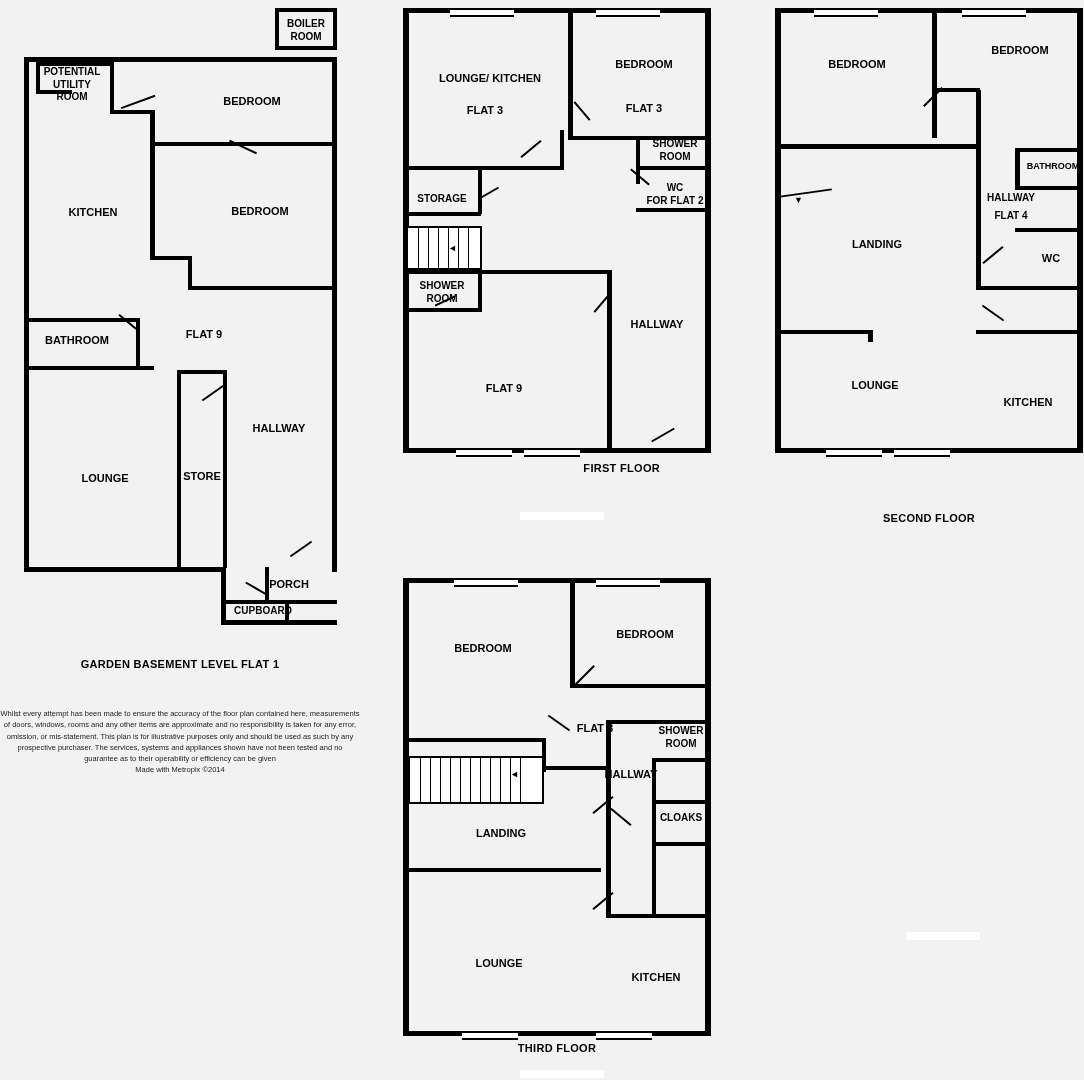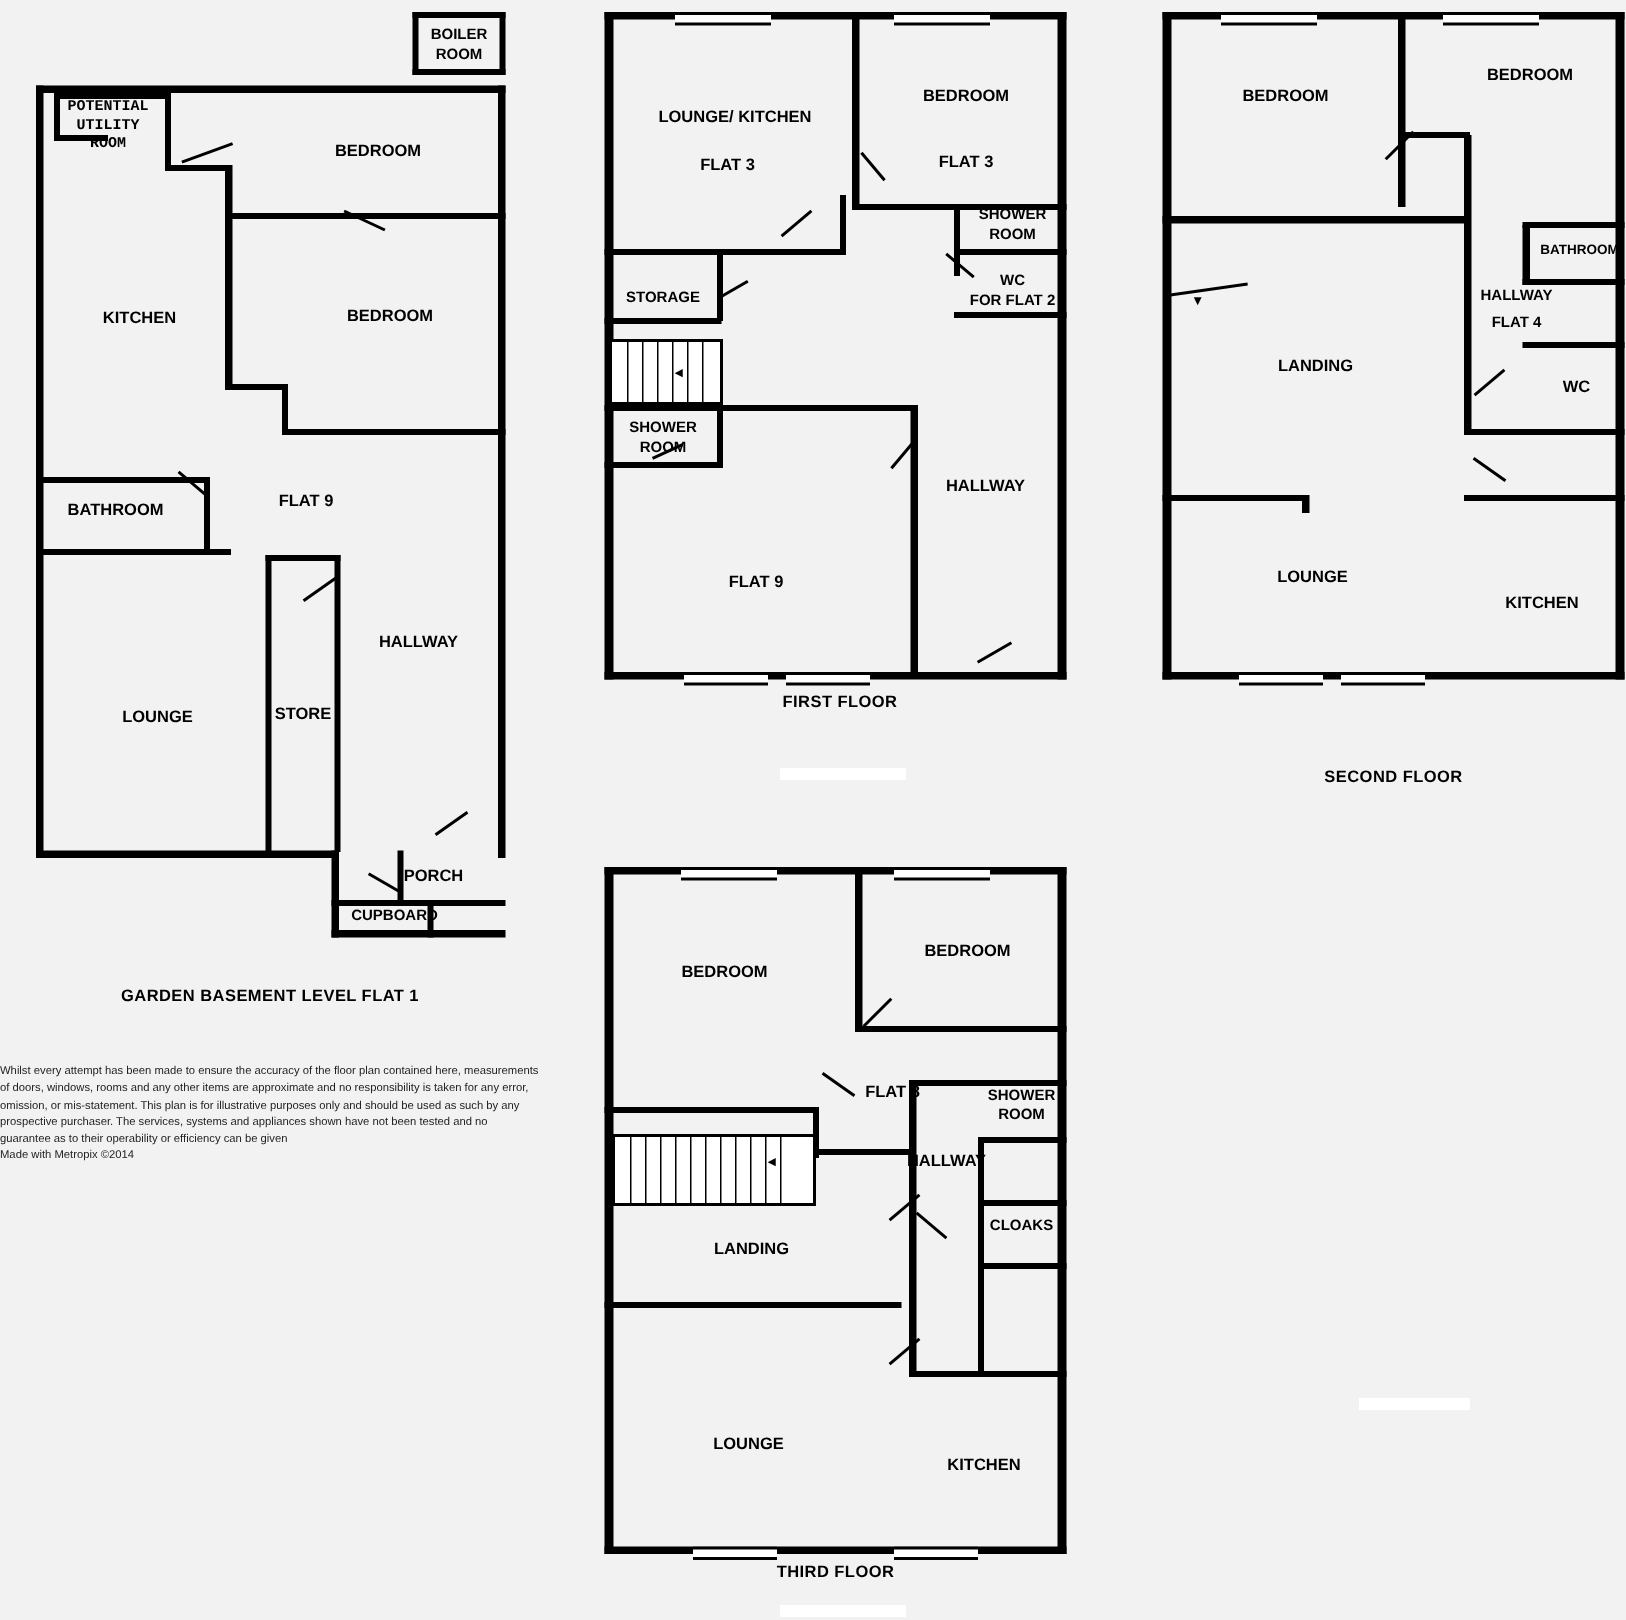--- a/index.html
+++ b/index.html
@@ -13,21 +13,21 @@
   }
   .plan{position:absolute;}
   
   .w{position:absolute;background:#000;}
   .lbl{position:absolute;font-weight:bold;font-size:11px;text-align:center;line-height:1.25;white-space:nowrap;}
   .lbl.sm{font-size:10px;text-align:center;}
   .lbl.xs{font-size:9px;}
   .floor-title{position:absolute;font-weight:bold;font-size:11px;letter-spacing:.3px;text-align:center;}
   .win{position:absolute;background:#fff;border-top:2px solid #000;border-bottom:2px solid #000;}
   .door{position:absolute;border:2px solid #000;border-radius:0;}
-  .disclaimer{position:absolute;font-size:7.5px;line-height:1.5;text-align:left;color:#222;width:360px;}
+  .disclaimer{position:absolute;font-size:7.5px;line-height:1.5;text-align:center;color:#222;width:360px;}
   .smudge{position:absolute;background:#fff;}
   .stairs{position:absolute;border:2px solid #000;background:#fff;}
   .stairs i{position:absolute;top:0;bottom:0;width:1px;background:#000;}
   .arrow{position:absolute;font-size:9px;line-height:1;}
 </style>
 </head>
 <body>
 
 <div class="plan" style="left:0px;top:0px;width:360px;height:640px;">
 
@@ -65,21 +65,21 @@
   <div class="w" style="left:223px;top:370px;width:4px;height:198px;"></div>
   <div class="w" style="left:265px;top:567px;width:4px;height:33px;"></div>
 
   <div class="door" style="left:114px;top:66px;width:36px;height:36px;border-color:#000;border-width:0 0 2px 0;transform:rotate(-20deg);"></div>
   <div class="door" style="left:228px;top:146px;width:30px;height:0;border-width:0 0 2px 0;transform:rotate(25deg);"></div>
   <div class="door" style="left:116px;top:322px;width:26px;height:0;border-width:0 0 2px 0;transform:rotate(40deg);"></div>
   <div class="door" style="left:200px;top:392px;width:26px;height:0;border-width:0 0 2px 0;transform:rotate(-35deg);"></div>
   <div class="door" style="left:288px;top:548px;width:26px;height:0;border-width:0 0 2px 0;transform:rotate(-35deg);"></div>
   <div class="door" style="left:244px;top:588px;width:26px;height:0;border-width:0 0 2px 0;transform:rotate(30deg);"></div>
 
-  <div class="lbl sm" style="left:36px;top:66px;width:72px;font-family:Liberation Mono, monospace;">POTENTIAL<br>UTILITY<br>ROOM</div>
+  <div class="lbl sm" style="left:36px;top:66px;width:72px;">POTENTIAL<br>UTILITY<br>ROOM</div>
   <div class="lbl" style="left:200px;top:95px;width:104px;">BEDROOM</div>
   <div class="lbl" style="left:208px;top:205px;width:104px;">BEDROOM</div>
   <div class="lbl" style="left:42px;top:206px;width:102px;">KITCHEN</div>
   <div class="lbl" style="left:30px;top:334px;width:94px;">BATHROOM</div>
   <div class="lbl" style="left:160px;top:328px;width:88px;">FLAT 9</div>
   <div class="lbl" style="left:232px;top:422px;width:94px;">HALLWAY</div>
   <div class="lbl" style="left:58px;top:472px;width:94px;">LOUNGE</div>
   <div class="lbl" style="left:178px;top:470px;width:48px;">STORE</div>
   <div class="lbl" style="left:258px;top:578px;width:62px;">PORCH</div>
   <div class="lbl sm" style="left:228px;top:605px;width:70px;">CUPBOARD</div>
@@ -140,21 +140,21 @@
   <div class="lbl" style="left:30px;top:104px;width:110px;">FLAT 3</div>
   <div class="lbl" style="left:186px;top:58px;width:116px;">BEDROOM</div>
   <div class="lbl" style="left:186px;top:102px;width:116px;">FLAT 3</div>
   <div class="lbl sm" style="left:240px;top:138px;width:70px;">SHOWER<br>ROOM</div>
   <div class="lbl sm" style="left:6px;top:193px;width:72px;">STORAGE</div>
   <div class="lbl sm" style="left:236px;top:182px;width:78px;">WC<br>FOR FLAT 2</div>
   <div class="lbl sm" style="left:6px;top:280px;width:72px;">SHOWER<br>ROOM</div>
   <div class="lbl" style="left:212px;top:318px;width:90px;">HALLWAY</div>
   <div class="lbl" style="left:48px;top:382px;width:112px;">FLAT  9</div>
 
-  <div class="floor-title" style="left:60px;top:462px;width:200px;">FIRST FLOOR</div>
+  <div class="floor-title" style="left:60px;top:462px;width:200px;text-align:right;">FIRST FLOOR</div>
   <div class="smudge" style="left:120px;top:512px;width:84px;height:8px;"></div>
 </div>
 
 <div class="plan" style="left:772px;top:0px;width:312px;height:540px;">
   <div class="w" style="left:3px;top:8px;width:308px;height:5px;"></div>
   <div class="w" style="left:3px;top:8px;width:6px;height:445px;"></div>
   <div class="w" style="left:305px;top:8px;width:6px;height:445px;"></div>
   <div class="w" style="left:3px;top:448px;width:308px;height:5px;"></div>
 
   <div class="win" style="left:42px;top:8px;width:64px;height:5px;"></div>

